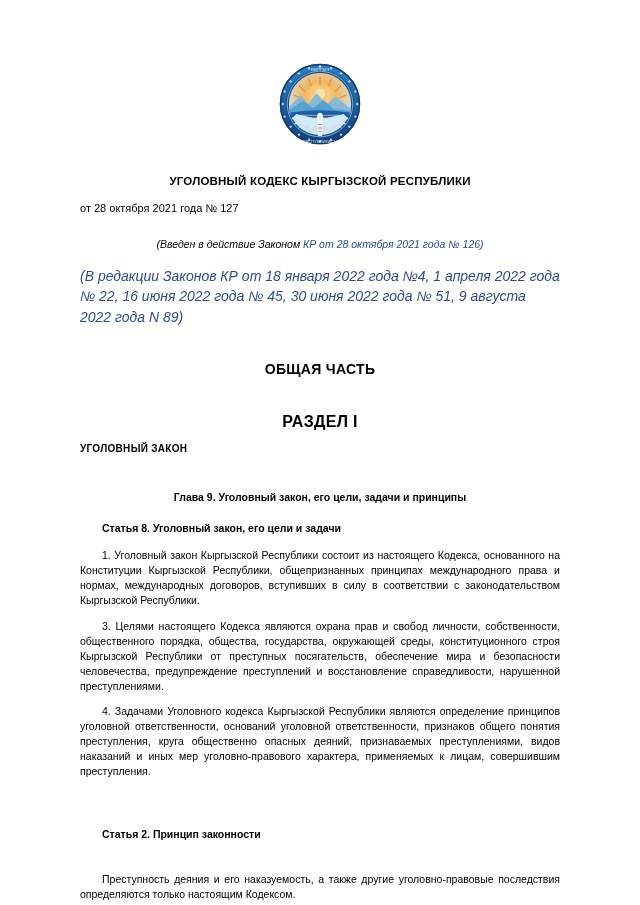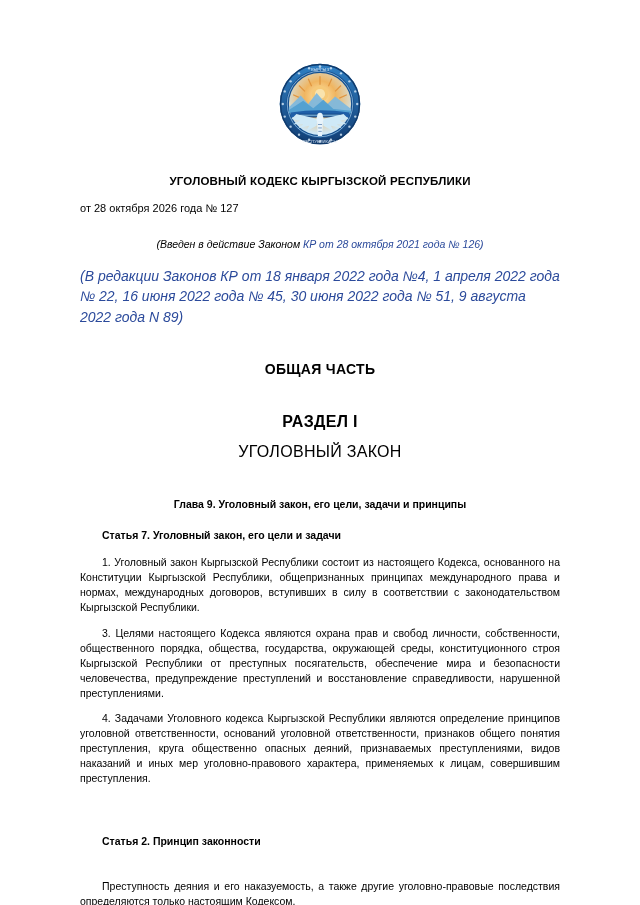--- a/index.html
+++ b/index.html
@@ -84,23 +84,23 @@
   }
   .section-number {
     margin: 36px 0 0 0;
     text-align: center;
     font-size: 16px;
     font-weight: bold;
     letter-spacing: 0.3px;
   }
   .section-title {
     margin: 12px 0 0 0;
-    text-align: center;
-    font-size: 16px;
-    font-weight: normal;
+    text-align: left;
+    font-size: 10px;
+    font-weight: bold;
     letter-spacing: 0.3px;
   }
 
   .chapter-title {
     margin: 36px 0 0 0;
     text-align: center;
     font-size: 10.5px;
     font-weight: bold;
     line-height: 1.4;
   }
@@ -218,37 +218,37 @@
         <g fill="#e6f0fa" opacity="0.9" font-family="'Liberation Sans', sans-serif">
           <text x="50" y="10.5" font-size="5.2" text-anchor="middle">КЫРГЫЗ</text>
           <text x="50" y="97" font-size="5" text-anchor="middle">РЕСПУБЛИКАСЫ</text>
         </g>
       </svg>
     </div>
   </div>
 
   <div class="doc-title">УГОЛОВНЫЙ КОДЕКС КЫРГЫЗСКОЙ РЕСПУБЛИКИ</div>
 
-  <div class="doc-date">от 28 октября 2026 года № 127</div>
+  <div class="doc-date">от 28 октября 2021 года № 127</div>
 
   <div class="enacted">
     <span class="plain">(Введен в действие Законом </span><span>КР от 28 октября 2021 года № 126)</span>
   </div>
 
   <div class="revisions">(В редакции Законов КР от 18 января 2022 года №4, 1 апреля 2022 года № 22, 16 июня 2022 года № 45, 30 июня 2022 года № 51, 9 августа 2022 года N 89)</div>
 
   <div class="part-title">ОБЩАЯ ЧАСТЬ</div>
 
   <div class="section-number">РАЗДЕЛ I</div>
 
   <div class="section-title">УГОЛОВНЫЙ ЗАКОН</div>
 
   <div class="chapter-title">Глава 9. Уголовный закон, его цели, задачи и принципы</div>
 
-  <div class="article-title">Статья 7. Уголовный закон, его цели и задачи</div>
+  <div class="article-title">Статья 8. Уголовный закон, его цели и задачи</div>
 
   <p class="body first">1. Уголовный закон Кыргызской Республики состоит из настоящего Кодекса, основанного на Конституции Кыргызской Республики, общепризнанных принципах международного права и нормах, международных договоров, вступивших в силу в соответствии с законодательством Кыргызской Республики.</p>
   <p class="body">3. Целями настоящего Кодекса являются охрана прав и свобод личности, собственности, общественного порядка, общества, государства, окружающей среды, конституционного строя Кыргызской Республики от преступных посягательств, обеспечение мира и безопасности человечества, предупреждение преступлений и восстановление справедливости, нарушенной преступлениями.</p>
   <p class="body">4. Задачами Уголовного кодекса Кыргызской Республики являются определение принципов уголовной ответственности, оснований уголовной ответственности, признаков общего понятия преступления, круга общественно опасных деяний, признаваемых преступлениями, видов наказаний и иных мер уголовно-правового характера, применяемых к лицам, совершившим преступления.</p>
 
   <div class="article-title spaced-top">Статья 2. Принцип законности</div>
 
   <p class="body gap">Преступность деяния и его наказуемость, а также другие уголовно-правовые последствия определяются только настоящим Кодексом.</p>
 
 </div>

